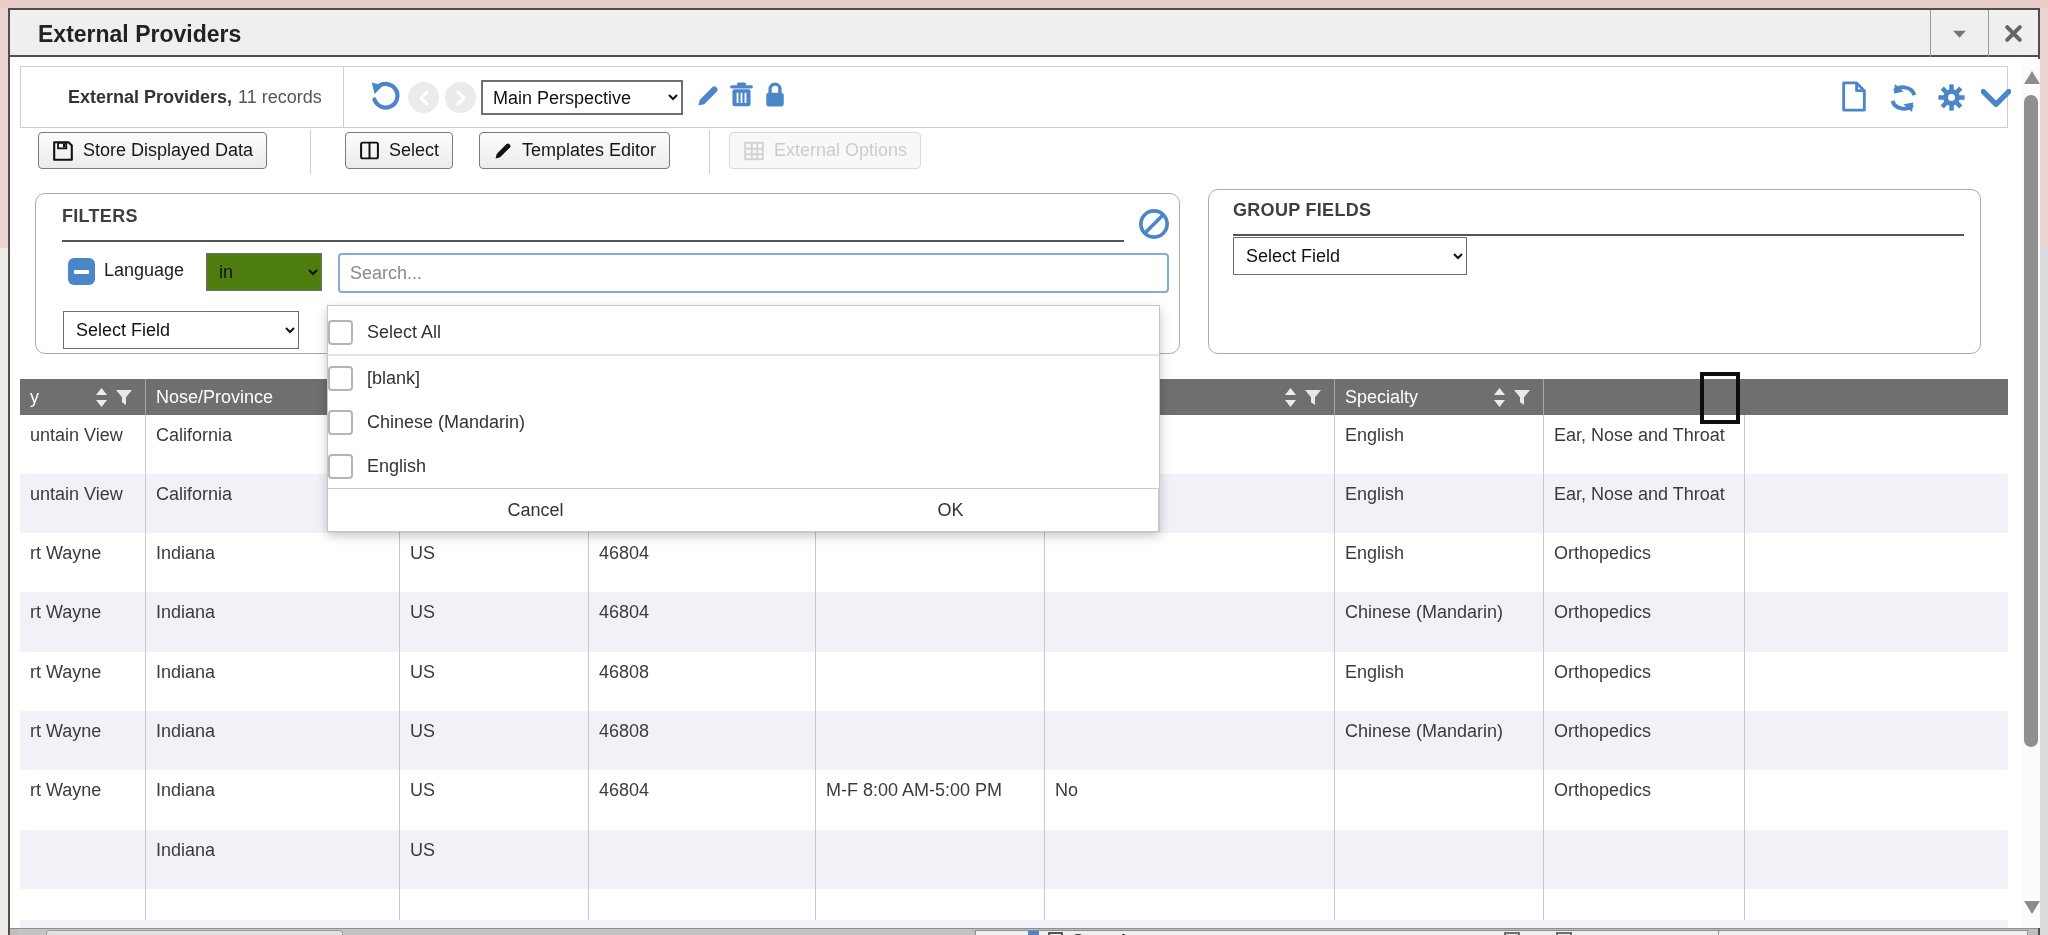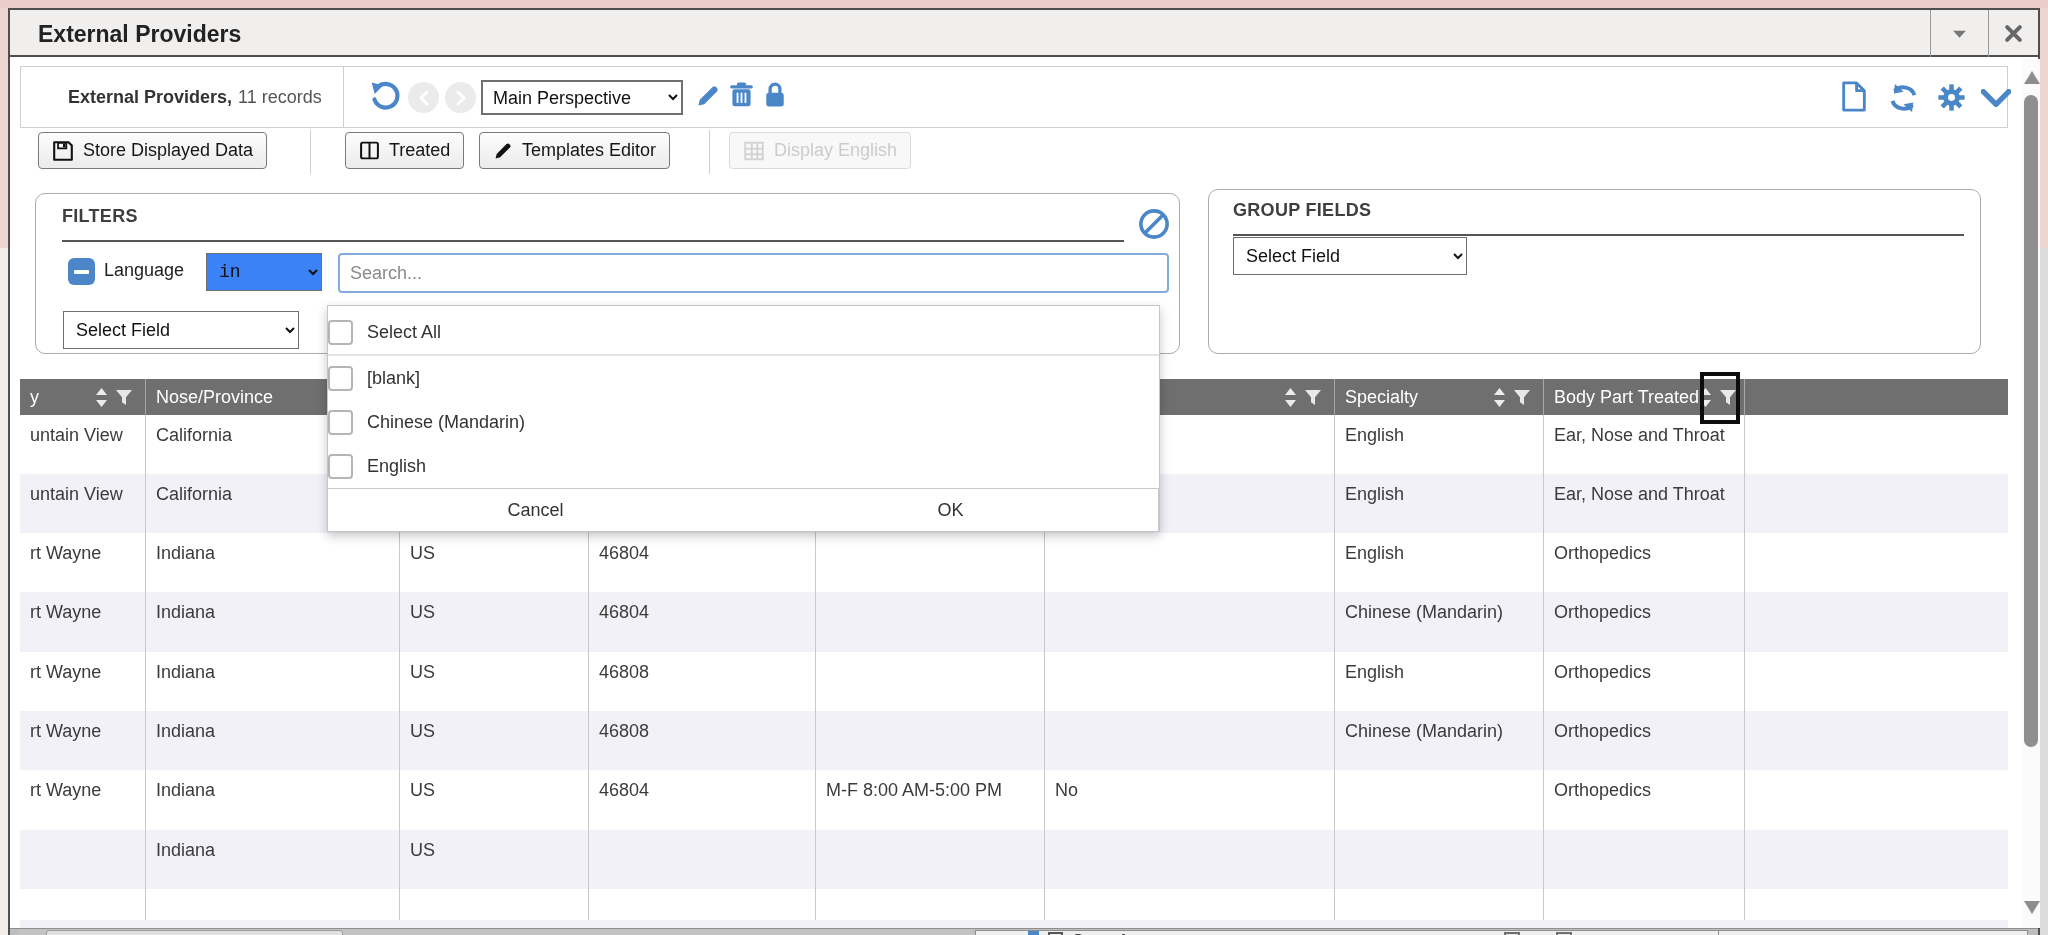--- a/index.html
+++ b/index.html
@@ -50,21 +50,21 @@
   .filters-panel { left:25px; top:183px; width:1145px; height:161px; }
   .group-panel  { left:1198px; top:179px; width:773px; height:165px; }
   .panel-heading { position:absolute; font-size:18px; font-weight:bold; color:#3f3f3f; letter-spacing:.3px; }
   .heading-rule { position:absolute; height:2px; background:#555; }
 
   .minus-btn { position:absolute; left:32px; top:64px; width:27px; height:27px; border-radius:6px;
     background:#4a86c8; cursor:pointer; }
   .minus-btn::after { content:""; position:absolute; left:6px; top:12px; width:15px; height:4px; background:#fff; border-radius:1px; }
   .filter-field-label { position:absolute; left:68px; top:66px; font-size:18px; color:#222; }
   .op-select { position:absolute; left:170px; top:59px; width:116px; height:38px; font-size:18px;
-    font-family:Liberation Mono, monospace; border:1px solid #6f6f6f; background:#3b82f6; padding:0 8px; color:#111; }
+    font-family:Liberation Sans, sans-serif; border:1px solid #6f6f6f; background:#4d7c0f; padding:0 8px; color:#111; }
   .search-input { position:absolute; left:302px; top:59px; width:831px; height:40px; font-size:18px;
     font-family:"Liberation Sans",sans-serif; border:2px solid #84abdd; border-radius:4px; padding:0 10px; color:#333; outline:none; }
   .search-input::placeholder { color:#8a8a8a; }
   .field-select { position:absolute; height:38px; font-size:18px; font-family:"Liberation Sans",sans-serif;
     border:1px solid #6f6f6f; background:#fff; padding:0 8px; color:#111; }
   .filters-add { left:27px; top:117px; width:236px; }
   .group-add { left:24px; top:47px; width:234px; }
 
   
   .table { position:absolute; left:10px; top:369px; width:1988px; }
@@ -272,38 +272,38 @@
     <span>Store Displayed Data</span>
   </button>
   <div class="btn-sep" style="left:300px;"></div>
   <button class="abtn" style="left:335px; top:122px;">
     <span>
       <svg width="21" height="21" viewBox="0 0 20 20">
           <rect x="2" y="2.5" width="16" height="15" rx="1.5" fill="none" stroke="#111" stroke-width="1.9"></rect>
           <line x1="10" y1="2.5" x2="10" y2="17.5" stroke="#111" stroke-width="1.9"></line>
         </svg>
     </span>
-    <span>Treated</span>
+    <span>Select</span>
   </button>
   <button class="abtn" style="left:469px; top:122px;">
     <span>
       <svg width="20" height="20" viewBox="0 0 20 20">
           <path d="M2.6 17.4l1.1-4.5L13.5 3.1a1.9 1.9 0 0 1 2.7 0l.7.7a1.9 1.9 0 0 1 0 2.7L7.1 16.3z" fill="#111"></path>
         </svg>
     </span>
     <span>Templates Editor</span>
   </button>
   <div class="btn-sep" style="left:699px;"></div>
   <button class="abtn disabled" style="left:719px; top:122px;">
     <span>
       <svg width="22" height="22" viewBox="0 0 20 20">
           <path d="M2 2.5h16v15H2z M2 8h16 M2 13h16 M8 2.5v15 M13 2.5v15" stroke="#d3d3d3" stroke-width="1.7" fill="none"></path>
         </svg>
     </span>
-    <span>Display English</span>
+    <span>External Options</span>
   </button>
 
   <div class="panel filters-panel">
     <div class="panel-heading" style="left:26px; top:12px;">FILTERS</div>
     <div class="heading-rule" style="left:26px; top:46px; width:1062px;"></div>
     <div style="position:absolute; left:1102px; top:14px; cursor:pointer;">
       <span>
         <svg width="32" height="32" viewBox="0 0 30 30">
             <circle cx="15" cy="15" r="12.3" fill="none" stroke="#4a86c8" stroke-width="3.4"></circle>
             <line x1="23.2" y1="6.8" x2="6.8" y2="23.2" stroke="#4a86c8" stroke-width="3.4"></line>
@@ -444,37 +444,20 @@
                 <path d="M6.5 20 1 13h11Z" fill="#ececec"></path>
               </svg>
             </span>
             <span>
               <svg width="18" height="17" viewBox="0 0 18 17">
                 <path d="M1 1h16l-6 7.2V16l-4-2.8V8.2Z" fill="#e8e8e8"></path>
               </svg>
             </span>
           </span>
         </div>
-        <div class="tcell">
-          <span class="hlabel">Body Part Treated</span>
-          <span class="hspacer"></span>
-          <span class="hicons">
-            <span>
-              <svg width="13" height="21" viewBox="0 0 13 21">
-                <path d="M6.5 1 12 8H1Z" fill="#ececec"></path>
-                <path d="M6.5 20 1 13h11Z" fill="#ececec"></path>
-              </svg>
-            </span>
-            <span>
-              <svg width="18" height="17" viewBox="0 0 18 17">
-                <path d="M1 1h16l-6 7.2V16l-4-2.8V8.2Z" fill="#e8e8e8"></path>
-              </svg>
-            </span>
-          </span>
-        </div>
       </div>
     <div class="tbody" id="table-body">
         <div class="trow">
           <div class="tcell">untain View</div>
           <div class="tcell">California</div>
           <div class="tcell"></div>
           <div class="tcell"></div>
           <div class="tcell"></div>
           <div class="tcell"></div>
           <div class="tcell">English</div>

